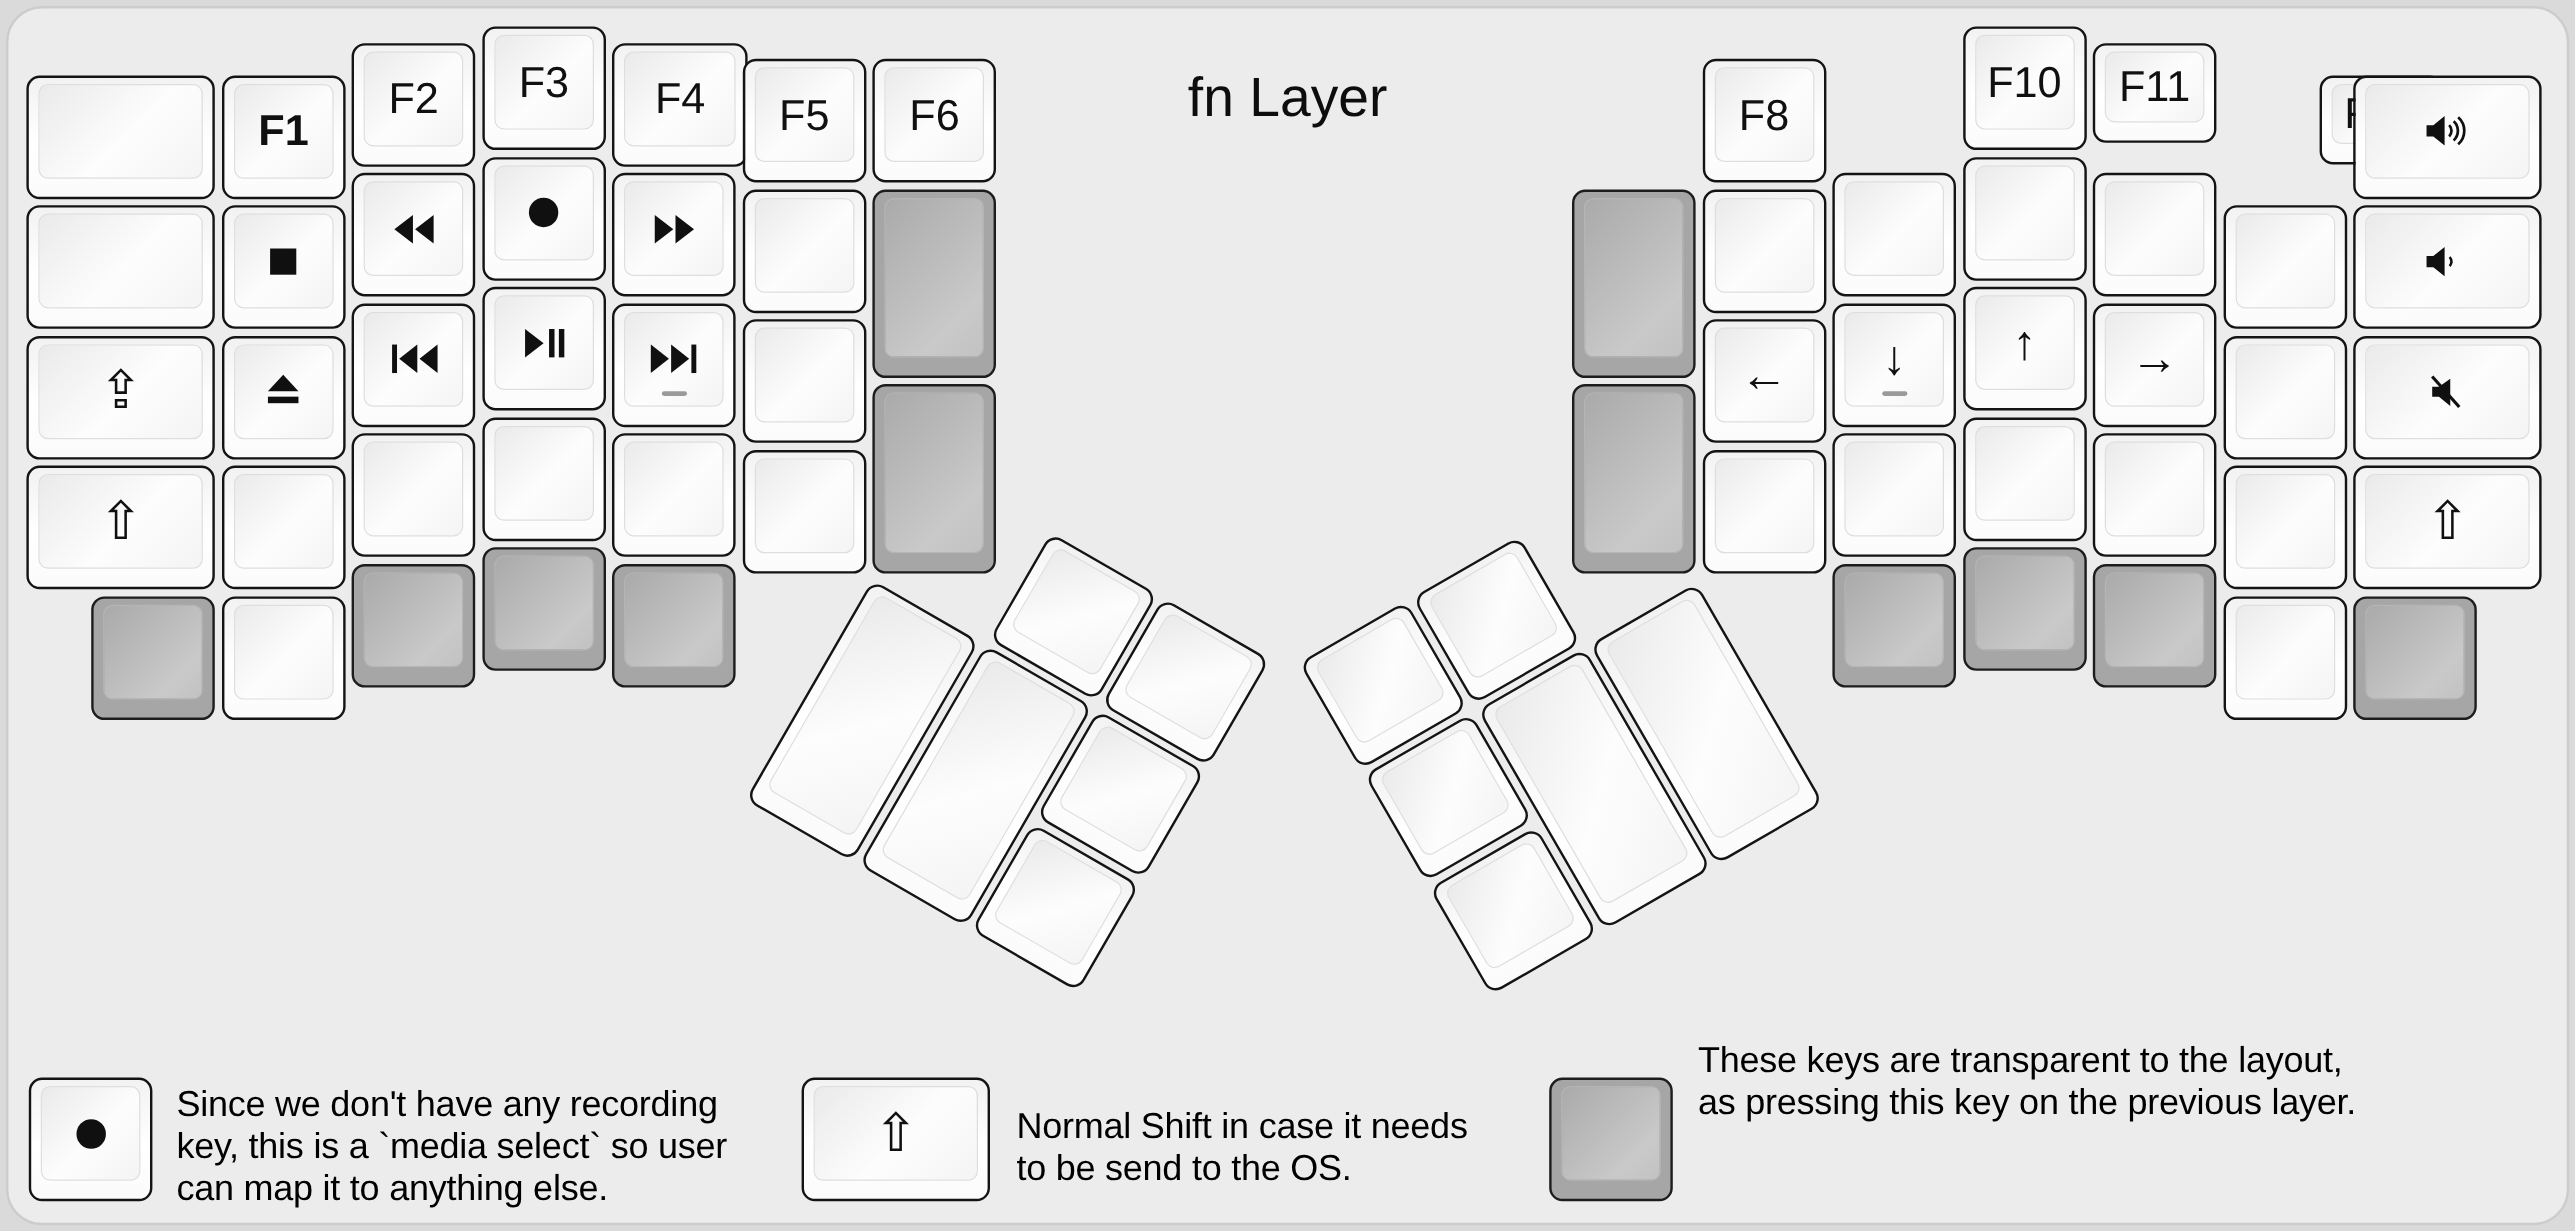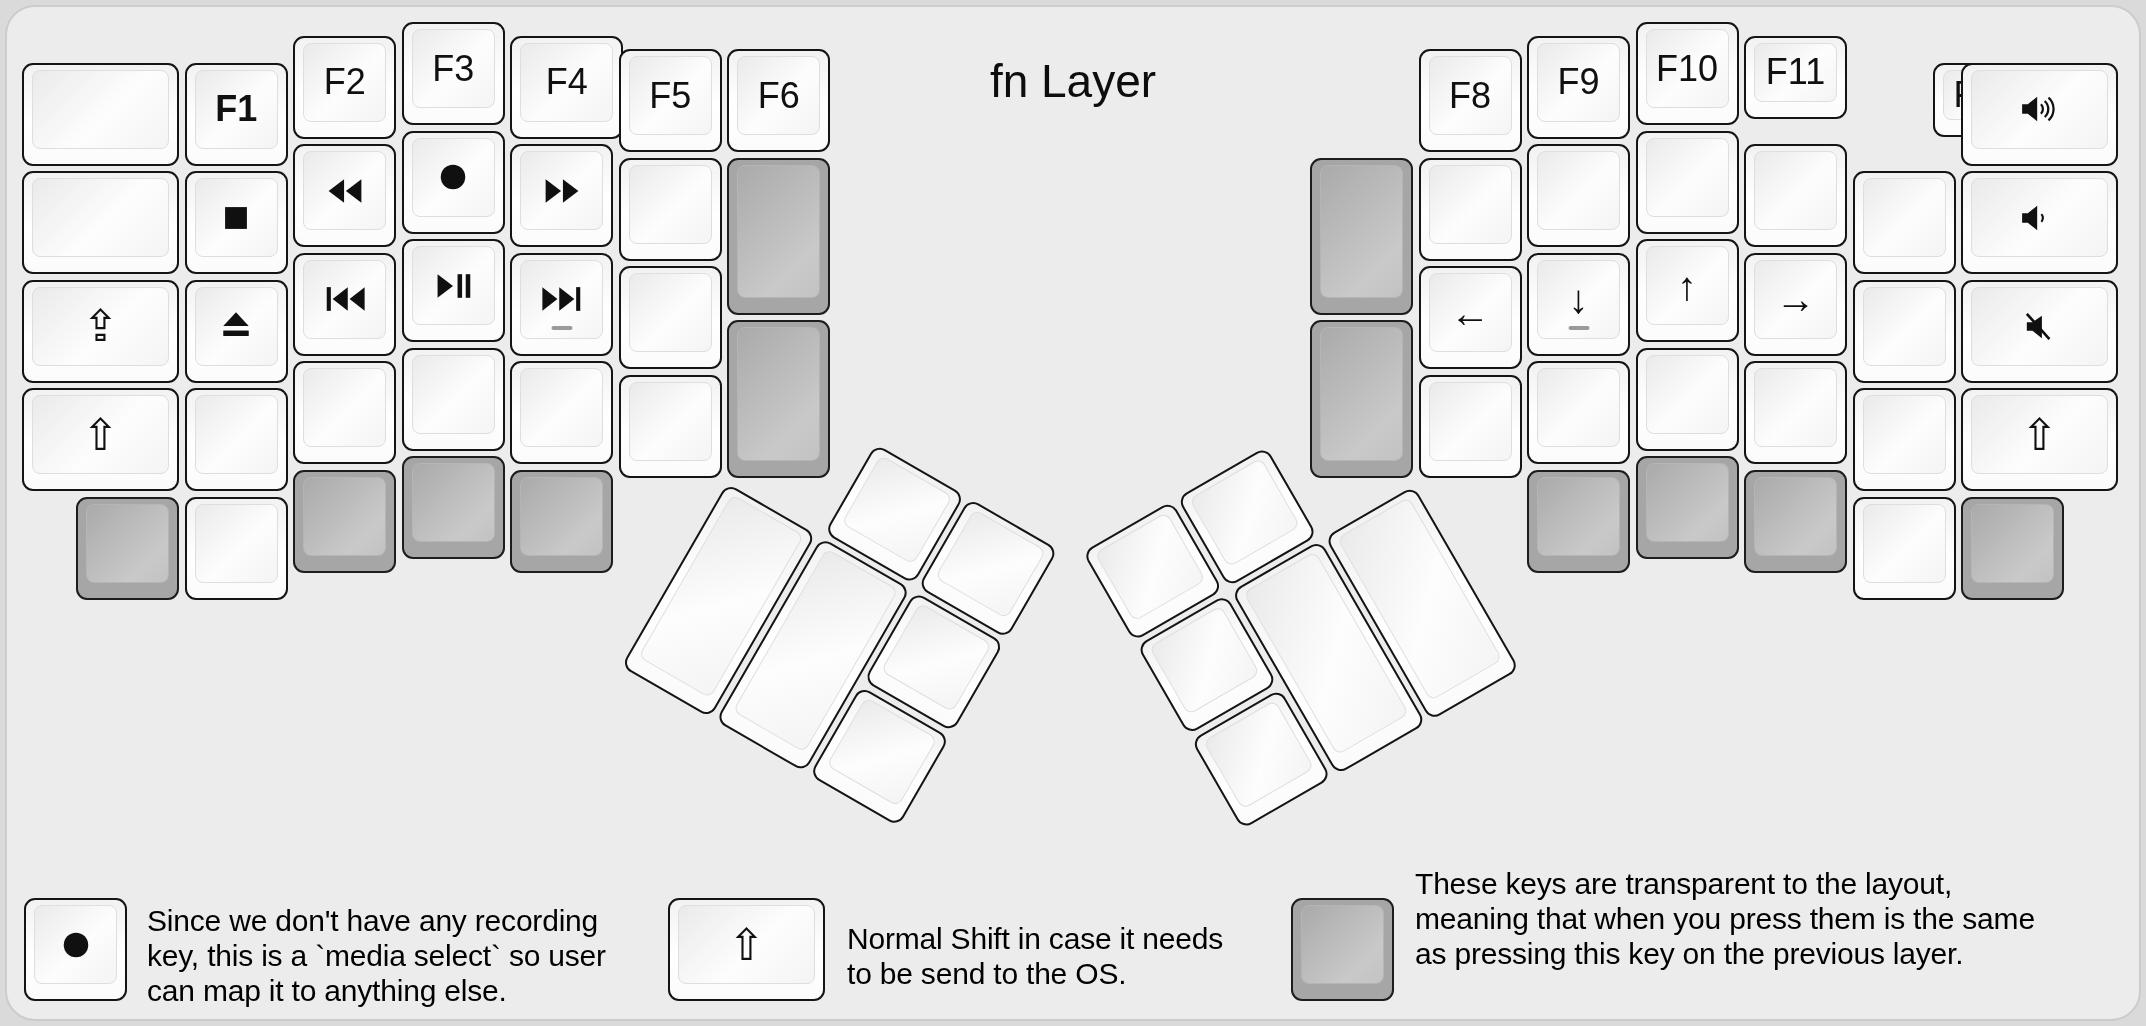--- a/index.html
+++ b/index.html
@@ -240,25 +240,20 @@
       <div class="surf"></div>
     </div>
     <div class="key w" style="left: 944.25px; top: 591.625px; width: 103px; height: 103px; transform-origin: -217px -108.5px; transform: rotate(30deg);">
       <div class="surf"></div>
     </div>
     <div class="key w" style="left: 1418.5px; top: 49.125px; width: 103px; height: 103px;">
       <div class="surf">
         <span class="glyph f-label">F8</span>
       </div>
     </div>
-    <div class="key w" style="left: 1527px; top: 35.5625px; width: 103px; height: 103px;">
-      <div class="surf">
-        <span class="glyph f-label">F9</span>
-      </div>
-    </div>
     <div class="key w" style="left: 1635.5px; top: 22px; width: 103px; height: 103px;">
       <div class="surf">
         <span class="glyph f-label">F10</span>
       </div>
     </div>
     <div class="key w" style="left: 1744px; top: 35.5625px; width: 103px; height: 83px;">
       <div class="surf">
         <span class="glyph f-label">F11</span>
       </div>
     </div>
@@ -421,16 +416,15 @@
     </div>
     <div class="legend-text" style="left: 847px; top: 921px;">
       <div>Normal Shift in case it needs</div>
       <div>to be send to the OS.</div>
     </div>
     <div class="key g" style="left: 1291px; top: 898px; width: 103px; height: 103px;">
       <div class="surf"></div>
     </div>
     <div class="legend-text" style="left: 1415px; top: 866px;">
       <div>These keys are transparent to the layout,</div>
-      <div>meaning that when you press them is the same</div>
       <div>as pressing this key on the previous layer.</div>
     </div>
   </div>
 
 </body></html>

